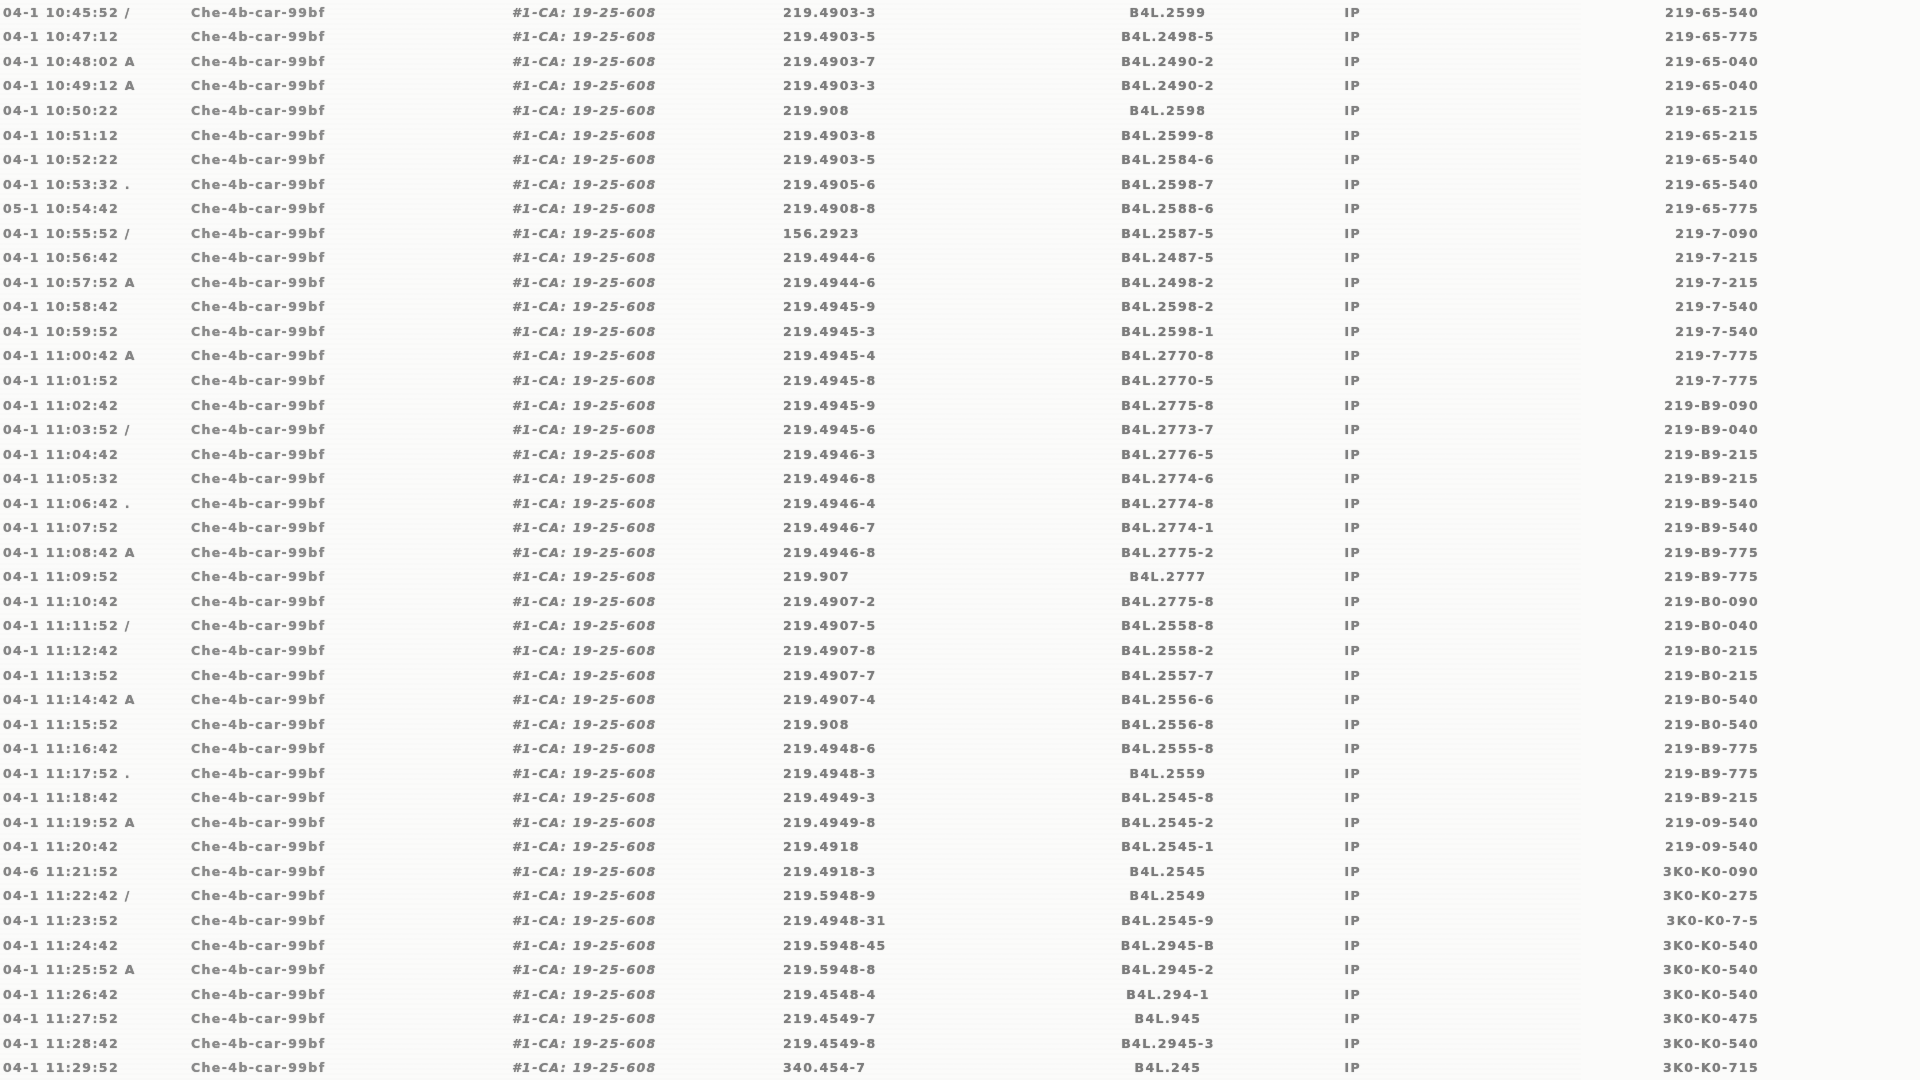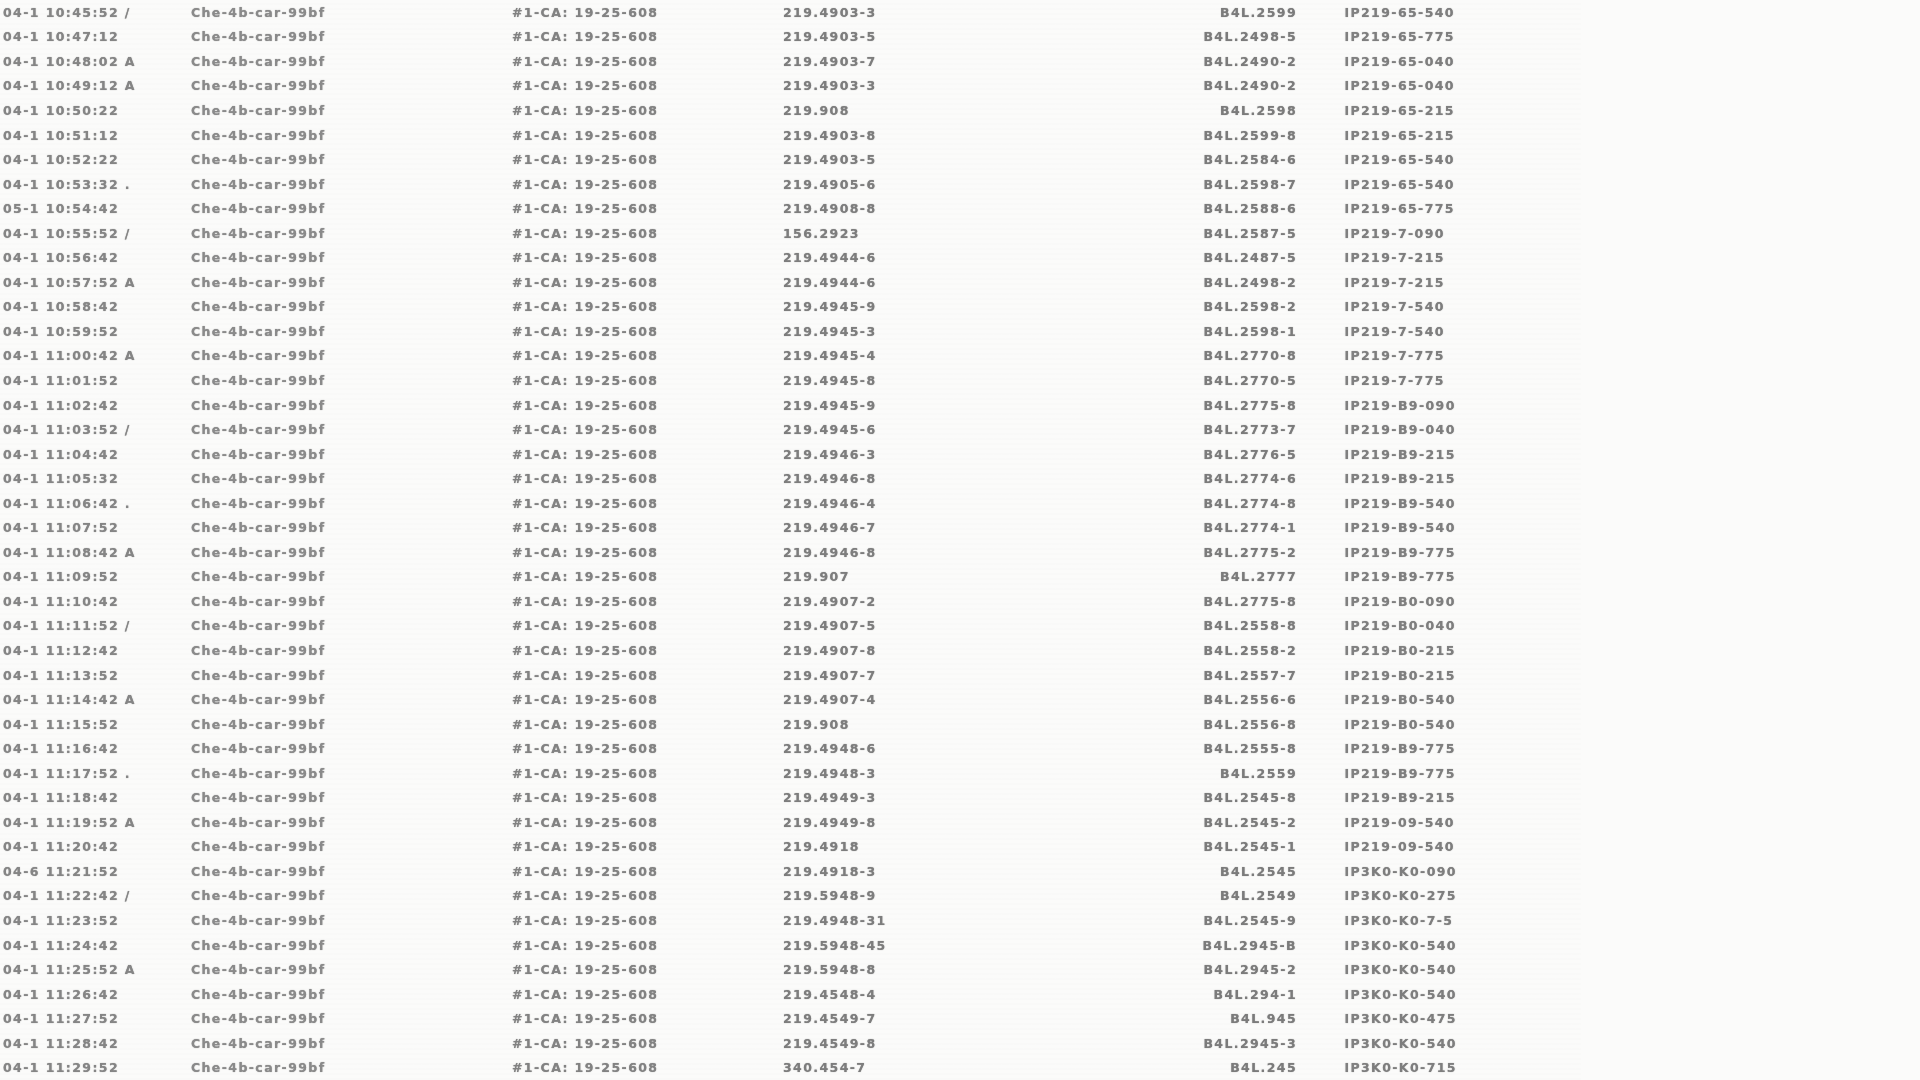--- a/index.html
+++ b/index.html
@@ -36,25 +36,25 @@
     color: #7f7f7f;
     font-size: 12.5px;
     font-weight: 700;
     letter-spacing: 1.4px;
     white-space: nowrap;
     text-shadow: 0 0 1px rgba(110,110,110,0.75);
   }
   .cell { overflow: hidden; }
   .c-timestamp { text-align: left;  color: #858585; }
   .c-process   { text-align: left;  color: #8a8a8a; margin-left: 28px; }
-  .c-device    { text-align: left;  color: #828282; }
+  .c-device    { text-align: left;  color: #828282; font-style: italic; }
   .c-value-a   { padding-right: 5px; color: #7d7d7d; }
-  .c-value-b   { text-align: right; padding-right: 4px; color: #7b7b7b; }
+  .c-value-b   { text-align: center; padding-right: 4px; color: #7b7b7b; }
   .c-unit      { text-align: right;  padding-left: 12px; color: #808080; }
-  .c-value-c   { text-align: left; padding-right: 82px; color: #7e7e7e; }
+  .c-value-c   { text-align: right; padding-right: 82px; color: #7e7e7e; }
 </style>
 </head>
 <body>
 
 <div id="screen">
   <div id="log-table">
     <div>
         <div class="row">
     <span class="cell c-timestamp">04-1 10:45:52 /</span>
     <span class="cell c-process">Che-4b-car-99bf</span>

